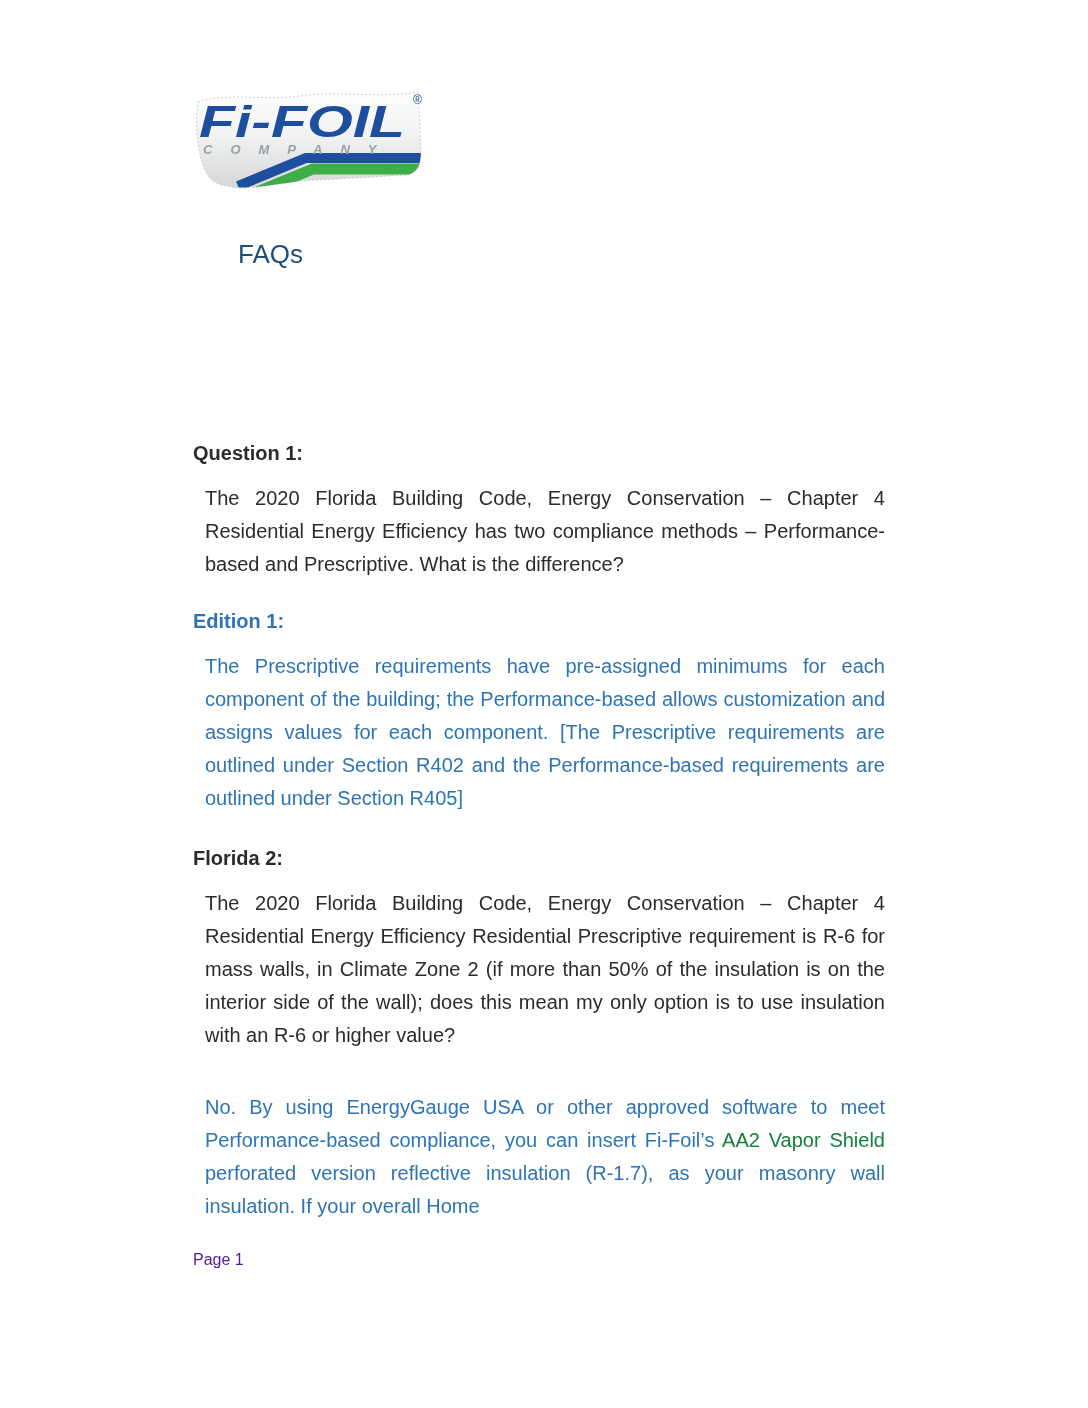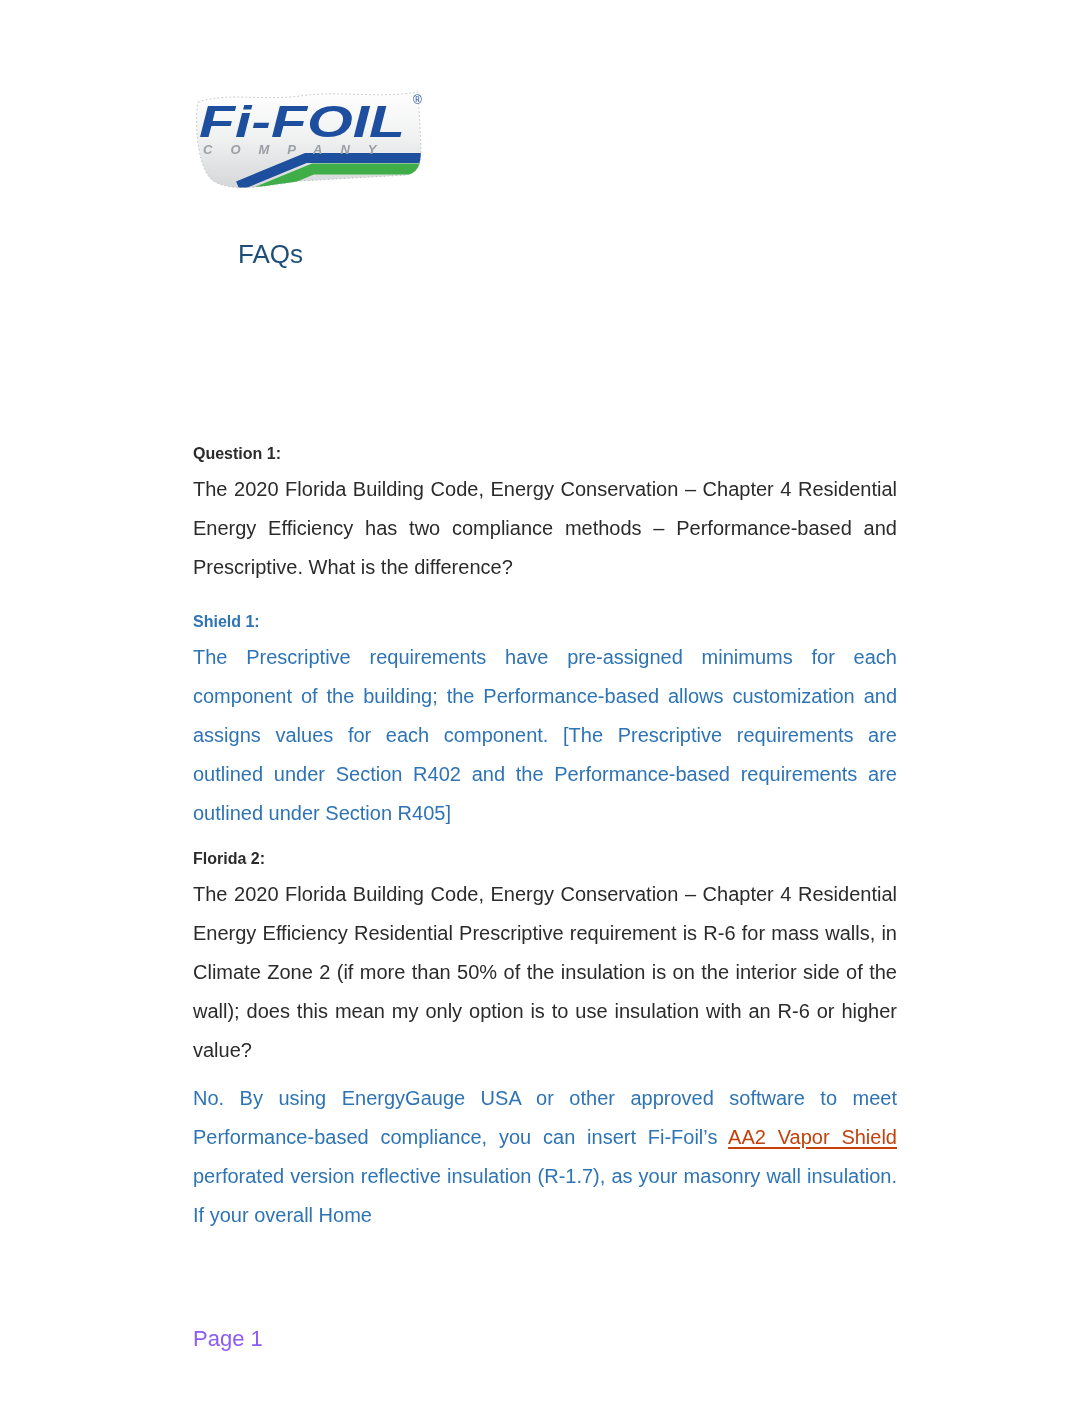--- a/index.html
+++ b/index.html
@@ -15,37 +15,36 @@
   .logo-wrap { position: absolute; left: 185px; top: 84px; width: 245px; height: 110px; }
 
   
   .title-block { top: 230px; }
   .title-line { font-size: 26px; line-height: 48px; white-space: nowrap; }
   .t-dark { color: #1F4E79; margin-left: 45px; }
   .t-med  { color: #2E74B5; }
   .sup { font-size: 16px; position: relative; top: -9px; }
 
   
-  .qa-heading { margin: 0; font-size: 16px; line-height: 33px; font-weight: bold; }
-  .body-text  { margin: 0; font-size: 20px; line-height: 39px; text-align: justify; }
+  .qa-heading { margin: 0; font-size: 20px; line-height: 33px; font-weight: bold; }
+  .body-text  { margin: 12px; font-size: 20px; line-height: 33px; text-align: justify; }
   .black { color: #2b2b2b; }
   .blue  { color: #2E74B5; }
   #q1 { top: 437px; }
   #a1 { top: 605px; }
   #q2 { top: 842px; }
   #a2 { top: 1079px; }
 
   .link {
-    color: #c2410c;
-    text-decoration: underline;
+    color: #15803d;
     text-underline-offset: 3px;
     cursor: pointer;
   }
 
-  .footer { top: 1322px; font-size: 22px; line-height: 33px; color: #8b5cf6; }
+  .footer { top: 1243px; font-size: 16px; line-height: 33px; color: #4c1d95; }
 </style>
 </head>
 <body>
 
 <div class="page">
 
   <div class="logo-wrap">
     <svg width="245" height="110" viewBox="0 0 245 110">
       <defs>
         <linearGradient id="silver" x1="0" y1="0" x2="0" y2="1">
@@ -72,21 +71,21 @@
   <div class="abs title-block">
     <div class="title-line t-dark">FAQs</div>
   </div>
 
   <div class="abs" id="q1">
     <p class="qa-heading black">Question 1:</p>
     <p class="body-text black">The 2020 Florida Building Code, Energy Conservation – Chapter 4 Residential Energy Efficiency has two compliance methods – Performance-based and Prescriptive. What is the difference?</p>
   </div>
 
   <div class="abs" id="a1">
-    <p class="qa-heading blue">Shield 1:</p>
+    <p class="qa-heading blue">Edition 1:</p>
     <p class="body-text blue">The Prescriptive requirements have pre-assigned minimums for each component of the building; the Performance-based allows customization and assigns values for each component. [The Prescriptive requirements are outlined under Section R402 and the Performance-based requirements are outlined under Section R405]</p>
   </div>
 
   <div class="abs" id="q2">
     <p class="qa-heading black">Florida 2:</p>
     <p class="body-text black">The 2020 Florida Building Code, Energy Conservation – Chapter 4 Residential Energy Efficiency Residential Prescriptive requirement is R-6 for mass walls, in Climate Zone 2 (if more than 50% of the insulation is on the interior side of the wall); does this mean my only option is to use insulation with an R-6 or higher value?</p>
   </div>
 
   <div class="abs" id="a2">
     <p class="body-text blue"><span>No. By using EnergyGauge USA or other approved software to meet Performance-based compliance, you can insert Fi-Foil’s </span><a class="link">AA2 Vapor Shield</a><span> perforated version reflective insulation (R-1.7), as your masonry wall insulation. If your overall Home</span></p>

